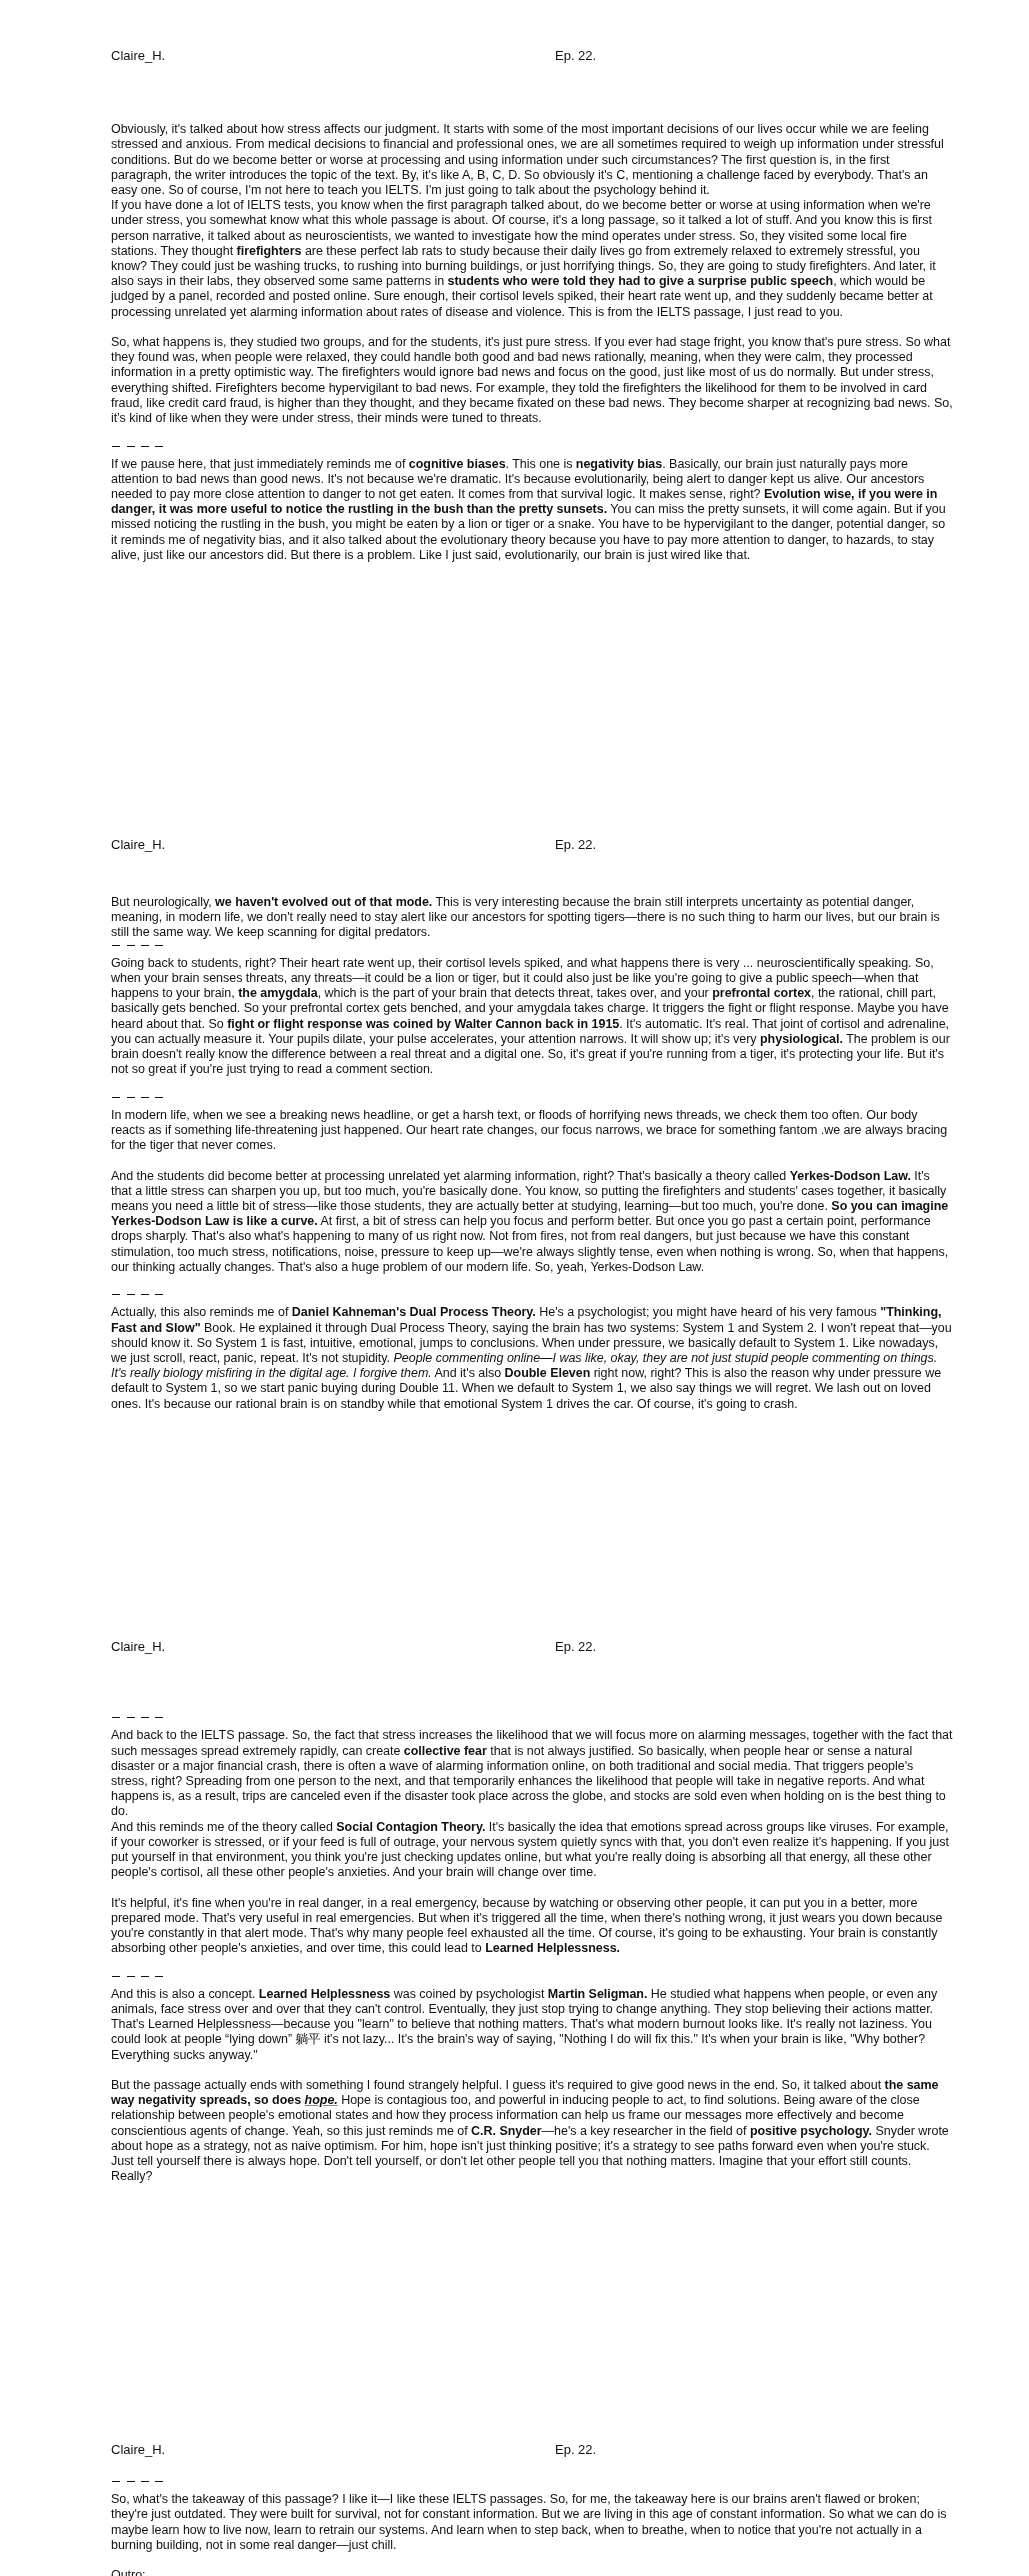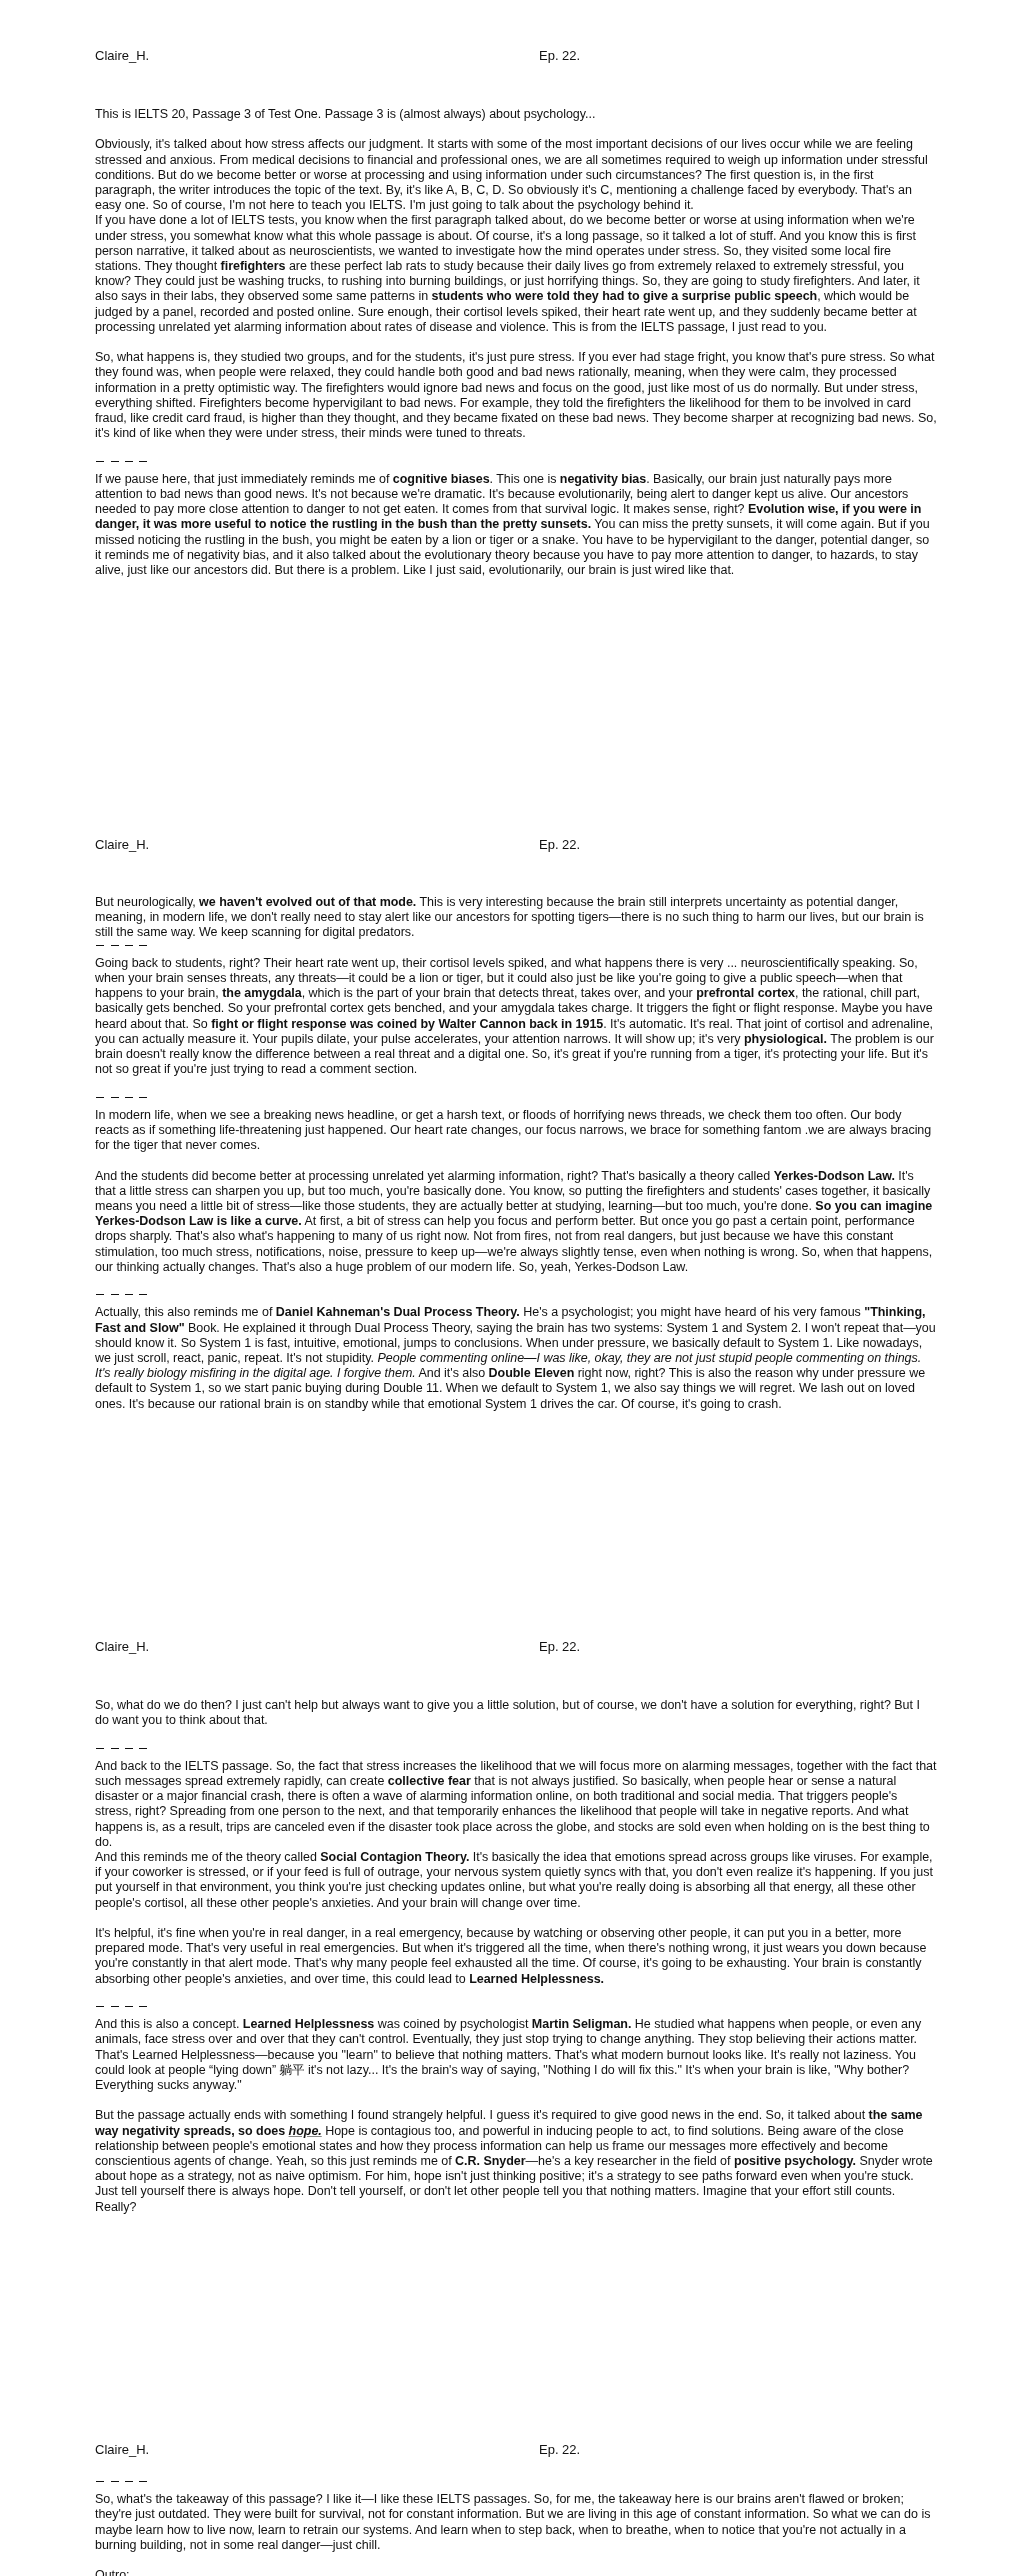--- a/index.html
+++ b/index.html
@@ -1,18 +1,18 @@
 <!DOCTYPE html>
 <html style="font-size:8.2px"><head>
 <meta charset="utf-8">
 <style>
   html, body { margin: 0; padding: 0; background: #ffffff; }
   body { width: 1029px; height: 2744px; position: relative; overflow: hidden;
          font-family: "Liberation Sans", "DejaVu Sans", sans-serif; color: #111; }
-  .page { position: absolute; left: 0; width: 817px; height: 796px; }
+  .page { position: absolute; left: 16px; width: 817px; height: 796px; }
   .page-header { position: absolute; top: 0; left: 95px; width: 845px; height: 15.5px;
                  font-size: 13px; line-height: 15.5px; }
   .hdr-author { position: absolute; left: 0; top: 0; }
   .hdr-episode { position: absolute; left: 398px; top: 0; margin-left: 46px; }
   .page-body { position: absolute; left: 95px; width: 842px;
                font-size: 12.5px; line-height: 15.2px; letter-spacing: -0.03px; }
   .p { margin: 0; white-space: normal; }
   .gap { height: 15.2px; }
   .sep { display: block; height: 15.2px; position: relative; }
   .sep span { position: absolute; top: 4.1px; width: 8.2px; height: 1px; background: #111; }
@@ -26,21 +26,20 @@
 </style>
 </head>
 <body>
 
 <section class="page" style="top:0">
   <div class="page-header" style="top:48px">
     <span class="hdr-author">Claire_H.</span>
     <span class="hdr-episode">Ep. 22.</span>
   </div>
   <div class="page-body" style="top:107px">
-    <p class="p">This is IELTS 20, Passage 3 of Test One. Passage 3 is (almost always) about psychology...</p>
     <div class="gap"></div>
     <p class="p">Obviously, it's talked about how stress affects our judgment. It starts with some of the most important decisions of our lives occur while we are feeling stressed and anxious. From medical decisions to financial and professional ones, we are all sometimes required to weigh up information under stressful conditions. But do we become better or worse at processing and using information under such circumstances? The first question is, in the first paragraph, the writer introduces the topic of the text. By, it's like A, B, C, D. So obviously it's C, mentioning a challenge faced by everybody. That's an easy one. So of course, I'm not here to teach you IELTS. I'm just going to talk about the psychology behind it.</p>
     <p class="p"><span>If you have done a lot of IELTS tests, you know when the first paragraph talked about, do we become better or worse at using information when we're under stress, you somewhat know what this whole passage is about. Of course, it's a long passage, so it talked a lot of stuff. And you know this is first person narrative, it talked about as neuroscientists, we wanted to investigate how the mind operates under stress. So, they visited some local fire stations. They thought </span><b>firefighters</b><span> are these perfect lab rats to study because their daily lives go from extremely relaxed to extremely stressful, you know? They could just be washing trucks, to rushing into burning buildings, or just horrifying things. So, they are going to study firefighters. And later, it also says in their labs, they observed some same patterns in </span><b>students who were told they had to give a surprise public speech</b><span>, which would be judged by a panel, recorded and posted online. Sure enough, their cortisol levels spiked, their heart rate went up, and they suddenly became better at processing unrelated yet alarming information about rates of disease and violence. This is from the IELTS passage, I just read to you.</span></p>
     <div class="gap"></div>
     <p class="p">So, what happens is, they studied two groups, and for the students, it's just pure stress. If you ever had stage fright, you know that's pure stress. So what they found was, when people were relaxed, they could handle both good and bad news rationally, meaning, when they were calm, they processed information in a pretty optimistic way. The firefighters would ignore bad news and focus on the good, just like most of us do normally. But under stress, everything shifted. Firefighters become hypervigilant to bad news. For example, they told the firefighters the likelihood for them to be involved in card fraud, like credit card fraud, is higher than they thought, and they became fixated on these bad news. They become sharper at recognizing bad news. So, it's kind of like when they were under stress, their minds were tuned to threats.</p>
     <div class="gap"></div>
     <div class="sep">
         <span></span>
         <span></span>
         <span></span>
@@ -84,21 +83,20 @@
     <p class="p"><span>Actually, this also reminds me of </span><b>Daniel Kahneman's Dual Process Theory.</b><span> He's a psychologist; you might have heard of his very famous </span><b>"Thinking, Fast and Slow"</b><span> Book. He explained it through Dual Process Theory, saying the brain has two systems: System 1 and System 2. I won't repeat that—you should know it. So System 1 is fast, intuitive, emotional, jumps to conclusions. When under pressure, we basically default to System 1. Like nowadays, we just scroll, react, panic, repeat. It's not stupidity. </span><i>People commenting online—I was like, okay, they are not just stupid people commenting on things. It's really biology misfiring in the digital age. I forgive them.</i><span> And it's also </span><b>Double Eleven</b><span> right now, right? This is also the reason why under pressure we default to System 1, so we start panic buying during Double 11. When we default to System 1, we also say things we will regret. We lash out on loved ones. It's because our rational brain is on standby while that emotional System 1 drives the car. Of course, it's going to crash.</span></p>
   </div>
 </section>
 
 <section class="page" style="top:1591px">
   <div class="page-header" style="top:48px">
     <span class="hdr-author">Claire_H.</span>
     <span class="hdr-episode">Ep. 22.</span>
   </div>
   <div class="page-body" style="top:107px">
-    <p class="p">So, what do we do then? I just can't help but always want to give you a little solution, but of course, we don't have a solution for everything, right? But I do want you to think about that.</p>
     <div class="gap"></div>
     <div class="sep">
         <span></span>
         <span></span>
         <span></span>
         <span></span>
       </div>
     <p class="p"><span>And back to the IELTS passage. So, the fact that stress increases the likelihood that we will focus more on alarming messages, together with the fact that such messages spread extremely rapidly, can create </span><b>collective fear</b><span> that is not always justified. So basically, when people hear or sense a natural disaster or a major financial crash, there is often a wave of alarming information online, on both traditional and social media. That triggers people's stress, right? Spreading from one person to the next, and that temporarily enhances the likelihood that people will take in negative reports. And what happens is, as a result, trips are canceled even if the disaster took place across the globe, and stocks are sold even when holding on is the best thing to do.</span></p>
     <p class="p"><span>And this reminds me of the theory called </span><b>Social Contagion Theory.</b><span> It's basically the idea that emotions spread across groups like viruses. For example, if your coworker is stressed, or if your feed is full of outrage, your nervous system quietly syncs with that, you don't even realize it's happening. If you just put yourself in that environment, you think you're just checking updates online, but what you're really doing is absorbing all that energy, all these other people's cortisol, all these other people's anxieties. And your brain will change over time.</span></p>
     <div class="gap"></div>

